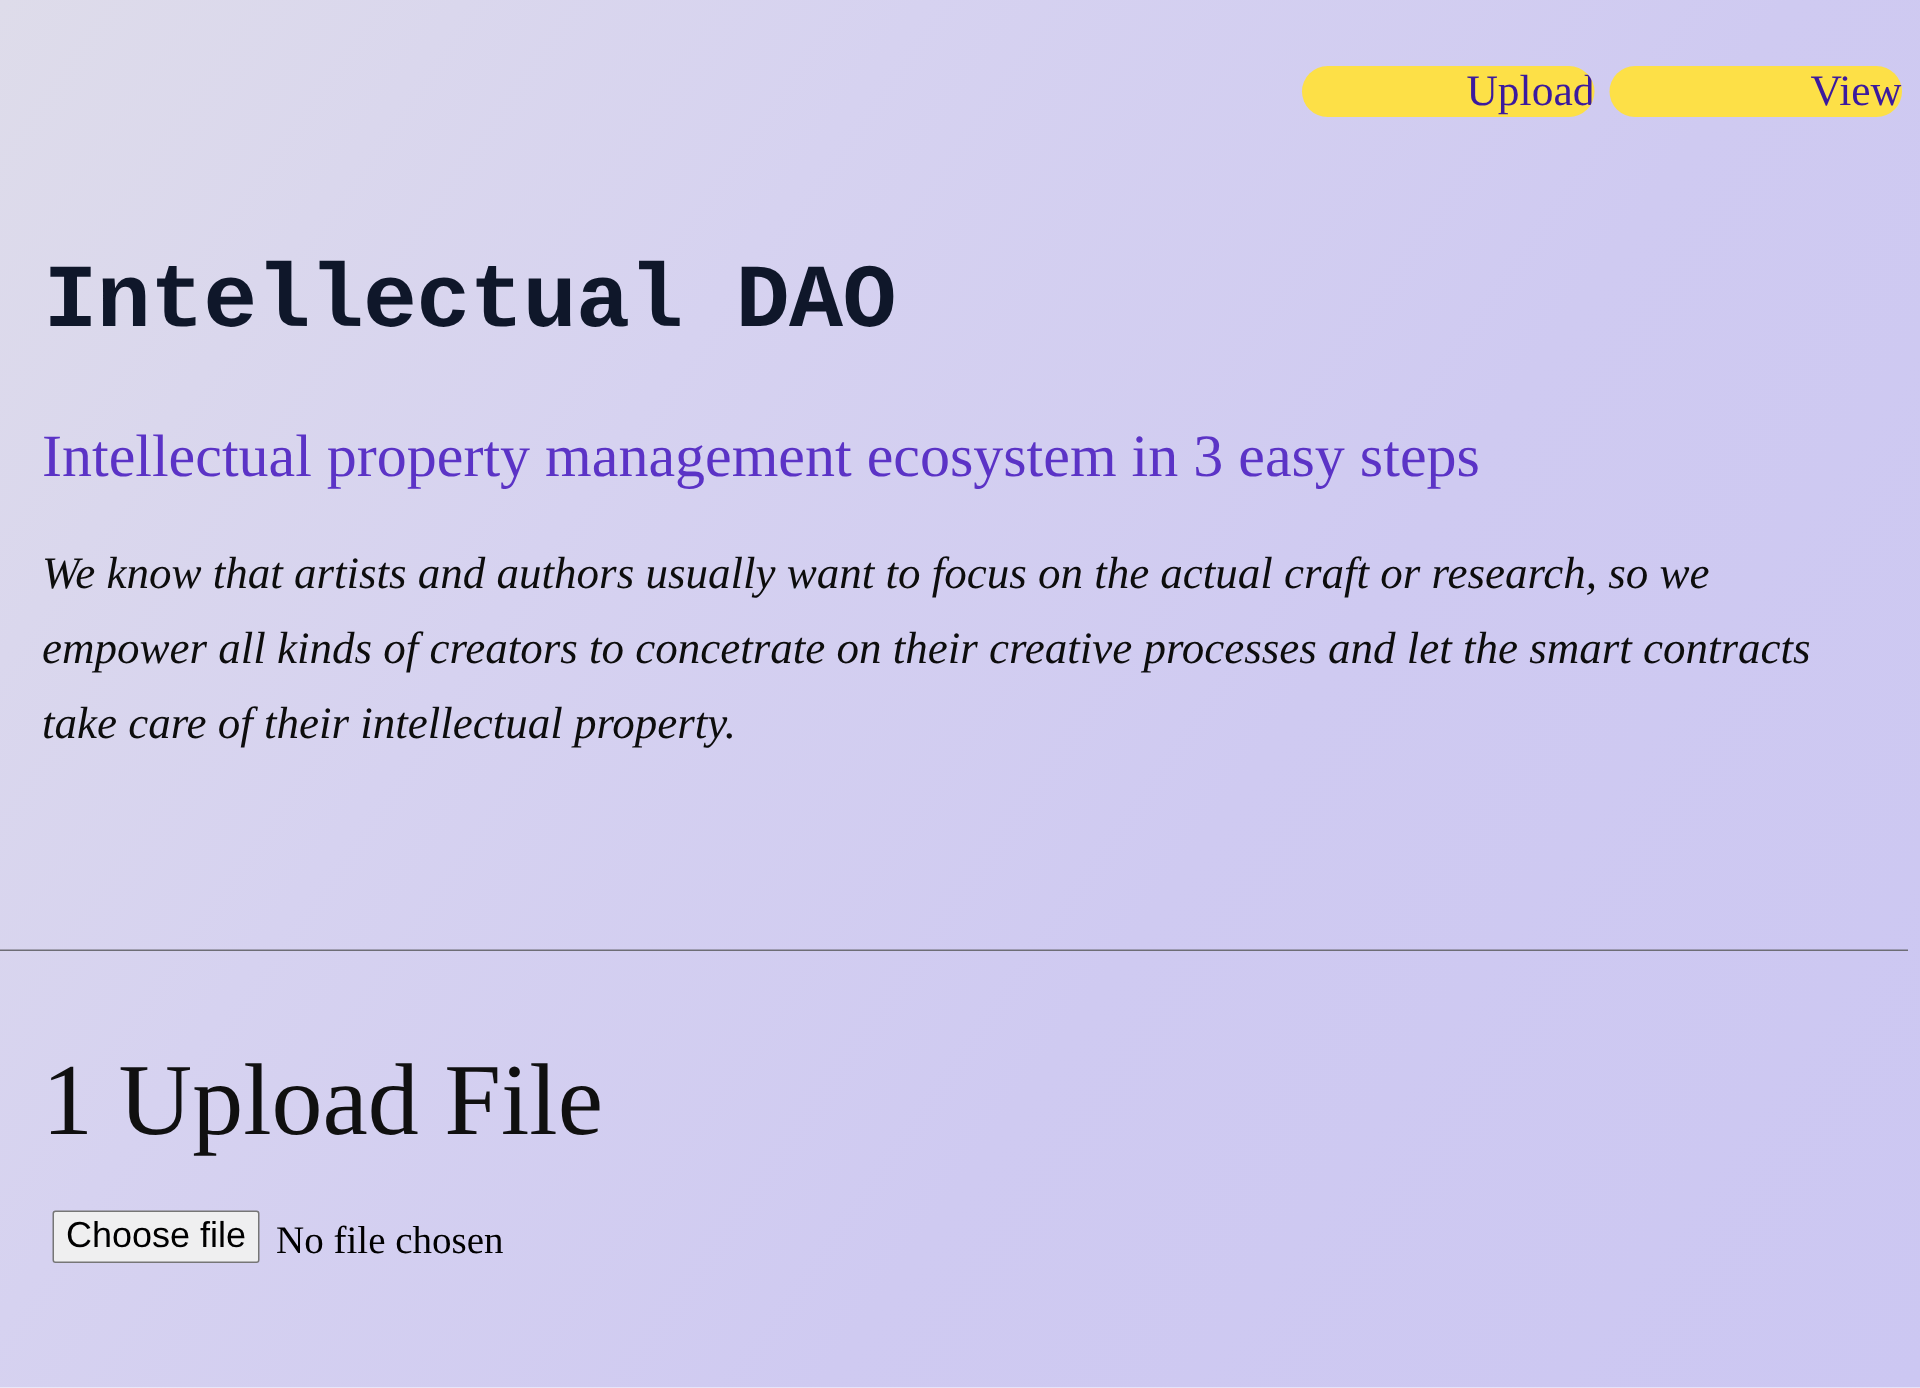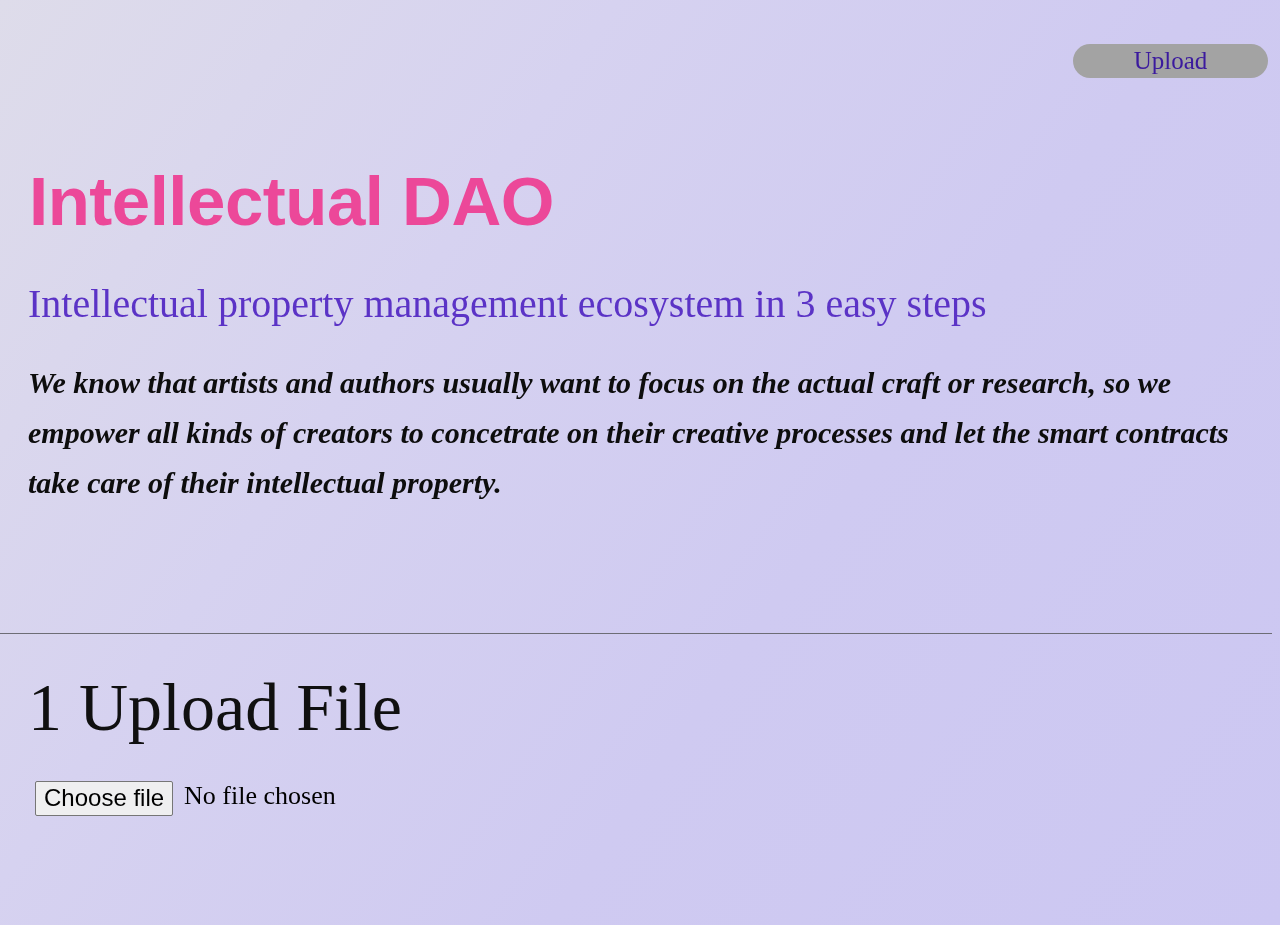--- a/index.html
+++ b/index.html
@@ -36,51 +36,51 @@
     align-items: center;
     gap: 10px;
     padding-right: 12px;
   }
 
   .nav-pill {
     width: 195px;
     height: 34px;
     border: none;
     border-radius: 17px;
-    background: #a3a3a3;
+    background: #fde047;
     color: #3b1a9e;
     font-family: "Liberation Serif", "DejaVu Serif", serif;
-    font-size: 25px;
+    font-size: 29px;
     line-height: 34px;
-    text-align: center;
+    text-align: right;
     cursor: pointer;
     padding: 0;
     white-space: nowrap;
     overflow: hidden;
   }
 
   
   .hero {
     position: absolute;
     top: 0;
     left: 0;
     width: 1280px;
   }
 
   .hero-title {
     position: absolute;
     top: 152px;
     left: 29px;
     margin: 0;
-    font-family: Liberation Sans, sans-serif;
+    font-family: Liberation Mono, monospace;
     font-weight: bold;
-    font-size: 69px;
+    font-size: 60px;
     line-height: 100px;
     letter-spacing: -0.5px;
-    color: #ec4899;
+    color: #0f172a;
     white-space: nowrap;
   }
 
   .hero-subtitle {
     position: absolute;
     top: 281px;
     left: 28px;
     margin: 0;
     font-family: "Liberation Serif", "DejaVu Serif", serif;
     font-weight: normal;
@@ -92,42 +92,42 @@
   }
 
   .hero-paragraph {
     position: absolute;
     top: 358px;
     left: 28px;
     width: 1215px;
     margin: 0;
     font-family: "Liberation Serif", "DejaVu Serif", serif;
     font-style: italic;
-    font-weight: bold;
+    font-weight: normal;
     font-size: 30px;
     line-height: 50px;
     color: #0d0d0d;
   }
 
   
   .section-divider {
     position: absolute;
     top: 633px;
     left: 0;
     width: 1272px;
     height: 0;
     border: 0;
     border-top: 1px solid #6d6d75;
     margin: 0;
   }
 
   
   .upload-section {
     position: absolute;
-    top: 633px;
+    top: 659px;
     left: 0;
     width: 1280px;
     height: 236px;
   }
 
   .upload-heading {
     position: absolute;
     top: 34px;
     left: 28px;
     margin: 0;
@@ -137,21 +137,21 @@
     line-height: 80px;
     color: #101010;
     white-space: nowrap;
   }
 
   .file-row {
     position: absolute;
     top: 148px;
     left: 35px;
     display: flex;
-    align-items: flex-start;
+    align-items: flex-end;
   }
 
   .choose-file-button {
     display: inline-block;
     background: #efeff0;
     border: 1px solid #767676;
     border-radius: 2px;
     padding: 2px 8px 3px 8px;
     font-family: "Liberation Sans", "DejaVu Sans", sans-serif;
     font-size: 24px;
@@ -179,20 +179,21 @@
     pointer-events: none;
   }
 </style>
 </head>
 <body>
 
 <div class="page">
 
   <nav class="navbar">
     <button class="nav-pill">Upload</button>
+    <button class="nav-pill">View</button>
   </nav>
 
   <header class="hero">
     <h1 class="hero-title">Intellectual DAO</h1>
 
     <p class="hero-subtitle">Intellectual property management ecosystem in 3 easy steps</p>
 
     <p class="hero-paragraph">We know that artists and authors usually want to focus on the actual craft or research, so we empower all kinds of creators to concetrate on their creative processes and let the smart contracts take care of their intellectual property.</p>
   </header>
 

